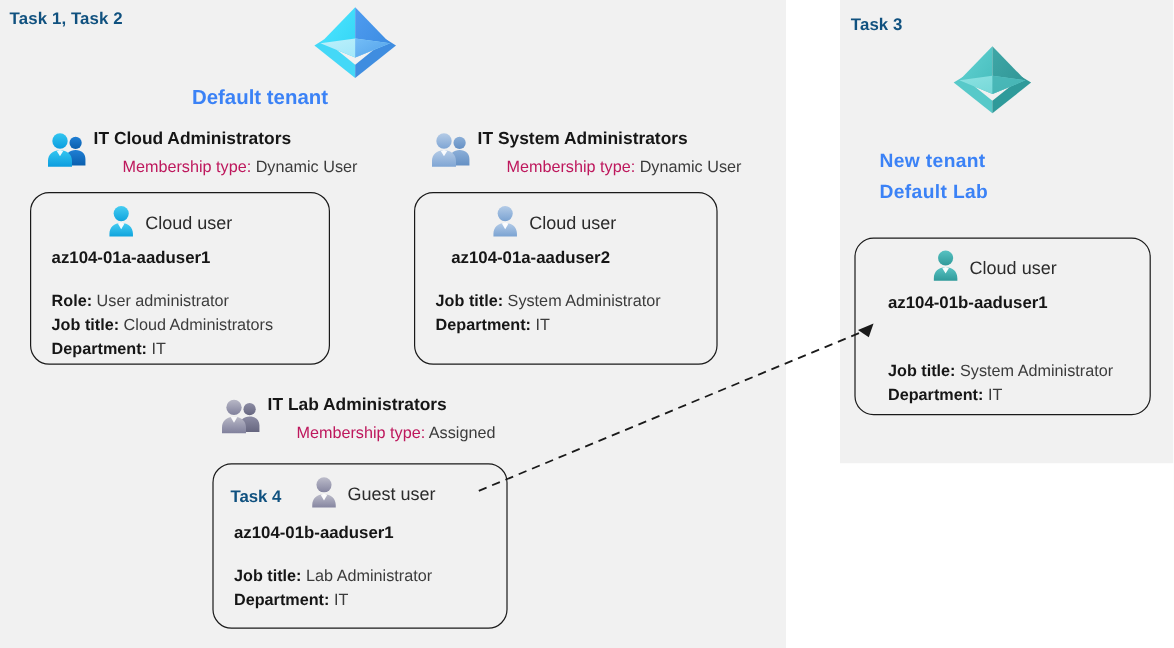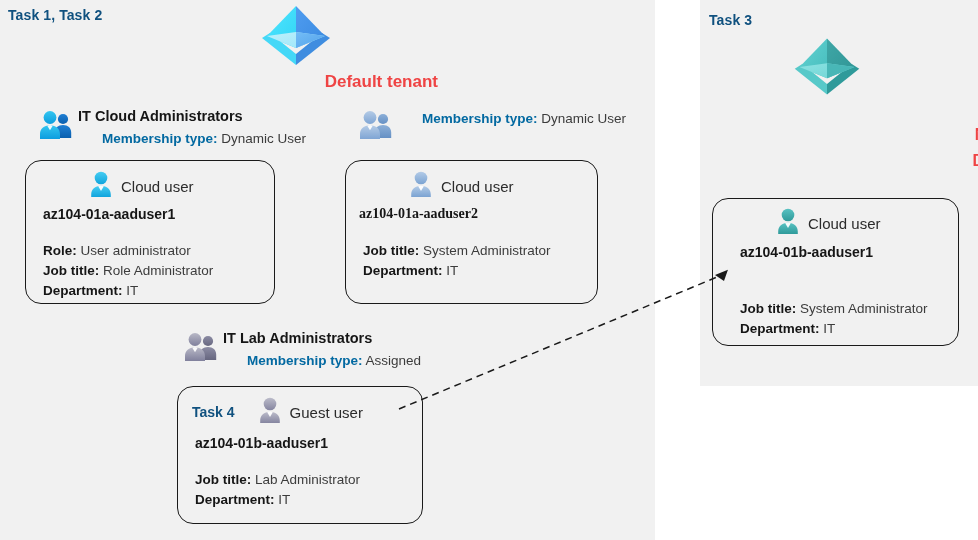--- a/index.html
+++ b/index.html
@@ -28,24 +28,24 @@
     font-weight: bold;
     font-size: 14px;
     letter-spacing: 0.1px;
     white-space: nowrap;
   }
 
   
   .tenant-icon { position: absolute; }
   .tenant-title {
     position: absolute;
-    text-align: right;
+    text-align: left;
     font-weight: bold;
     font-size: 17px;
-    color: #ef4444;
+    color: #3b82f6;
     white-space: nowrap;
   }
   .tenant-title.two-line {
     font-size: 16px;
     line-height: 26px;
     letter-spacing: 0.3px;
   }
 
   
   .group { position: absolute; }
@@ -56,21 +56,21 @@
     font-size: 14.5px;
     color: #161616;
     line-height: 20px;
   }
   .group-membership {
     font-size: 13.5px;
     color: #3c3c3c;
     line-height: 20px;
     margin-top: 3px;
   }
-  .group-membership b { color: #0369a1; font-weight: bold; padding-left: 24px; }
+  .group-membership b { color: #be185d; font-weight: normal; padding-left: 24px; }
 
   
   .card {
     position: absolute;
     border: 1.4px solid #1a1a1a;
     border-radius: 16px;
     background: transparent;
     box-sizing: border-box;
   }
   .card-head {
@@ -229,21 +229,21 @@
       <span class="usertype">Cloud user</span>
     </div>
     <div class="card-upn" style="left:17px; top:45px;">az104-01a-aaduser1</div>
     <div class="card-props" style="left:17px; top:80px;">
       <div>
         <b>Role:</b>
         <span>User administrator</span>
       </div>
       <div>
         <b>Job title:</b>
-        <span>Role Administrator</span>
+        <span>Cloud Administrators</span>
       </div>
       <div>
         <b>Department:</b>
         <span>IT</span>
       </div>
     </div>
   </div>
 
   <div class="group" style="left:358px; top:106px;">
     <div class="group-icon">
@@ -259,20 +259,21 @@
           </linearGradient>
         </defs>
         <circle cx="25" cy="9" r="5.1" fill="url(#g2b)"></circle>
         <path d="M25 15c-5 0-8.2 3-8.2 7.4V28h16.4v-5.6C33.2 18 30 15 25 15z" fill="url(#g2b)"></path>
         <circle cx="12" cy="7.5" r="6.4" fill="url(#g2a)"></circle>
         <path d="M12 15.3c-6.1 0-10 3.6-10 8.9V29h20v-4.8c0-5.3-3.9-8.9-10-8.9z" fill="url(#g2a)"></path>
         <path d="M9.3 15.8 12 20.2l2.7-4.4-2.7-0.8z" fill="#ffffff" opacity="0.92"></path>
       </svg>
     </div>
     <div class="group-text">
+      <div class="group-name">IT System Administrators</div>
       <div class="group-membership">
         <b>Membership type:</b>
         <span>Dynamic User</span>
       </div>
     </div>
   </div>
 
   <div class="card" style="left:345px; top:160px; width:253px; height:144px;">
     <div class="card-head" style="left:62px; top:9px;">
       <span>
@@ -283,21 +284,21 @@
                 <stop offset="1" stop-color="#7ba3d2"></stop>
             </linearGradient>
           </defs>
           <circle cx="13" cy="8" r="6.3" fill="url(#u2)"></circle>
           <path d="M13 15.8c-6 0-9.8 3.6-9.8 9V27h19.6v-2.2c0-5.4-3.8-9-9.8-9z" fill="url(#u2)"></path>
           <path d="M10.2 16.3 13 21l2.8-4.7-2.8-0.8z" fill="#ffffff" opacity="0.95"></path>
         </svg>
       </span>
       <span class="usertype">Cloud user</span>
     </div>
-    <div class="card-upn" style="left:13px; top:45px;font-family:Liberation Serif, serif;">az104-01a-aaduser2</div>
+    <div class="card-upn" style="left:30px; top:45px;">az104-01a-aaduser2</div>
     <div class="card-props" style="left:17px; top:80px;">
       <div>
         <b>Job title:</b>
         <span>System Administrator</span>
       </div>
       <div>
         <b>Department:</b>
         <span>IT</span>
       </div>
     </div>

